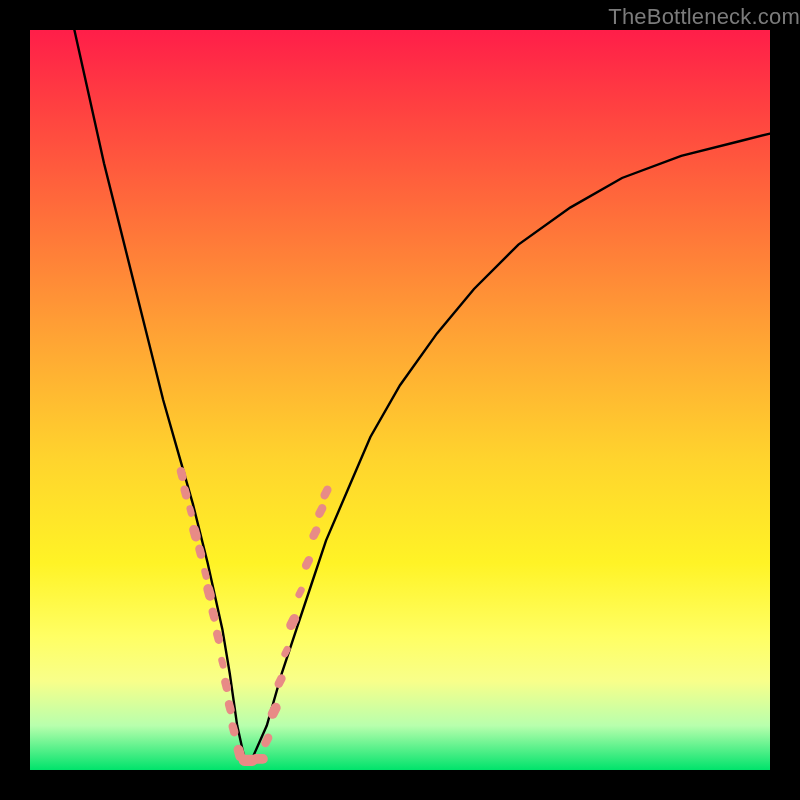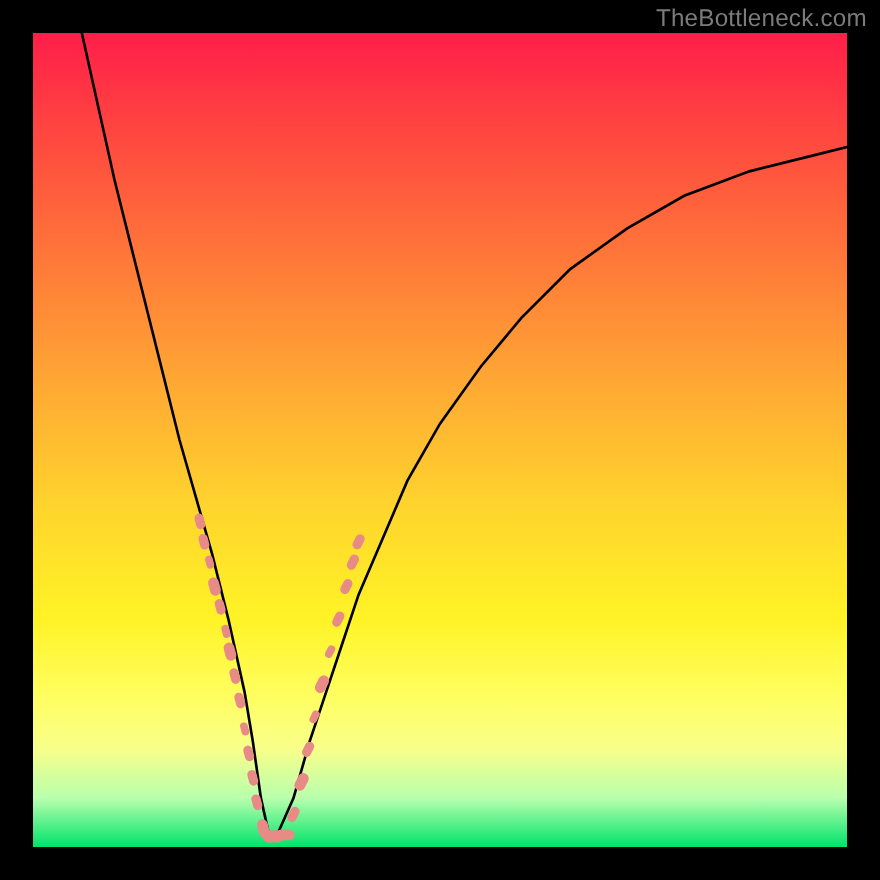--- a/index.html
+++ b/index.html
@@ -25,21 +25,21 @@
       #ffd42d 58%,
       #fff326 72%,
       #ffff64 82%,
       #f8ff8a 88%,
       #b8ffad 94%,
       #00e36b 100%);
   }
   .watermark {
     position: absolute;
     top: 4px;
-    right: 12px;
+    right: 0;
     color: #7b7b7b;
     font-size: 22px;
     letter-spacing: 0.2px;
     font-weight: 500;
     user-select: none;
   }
   svg.curve {
     position: absolute;
     left: 30px;
     top: 30px;

